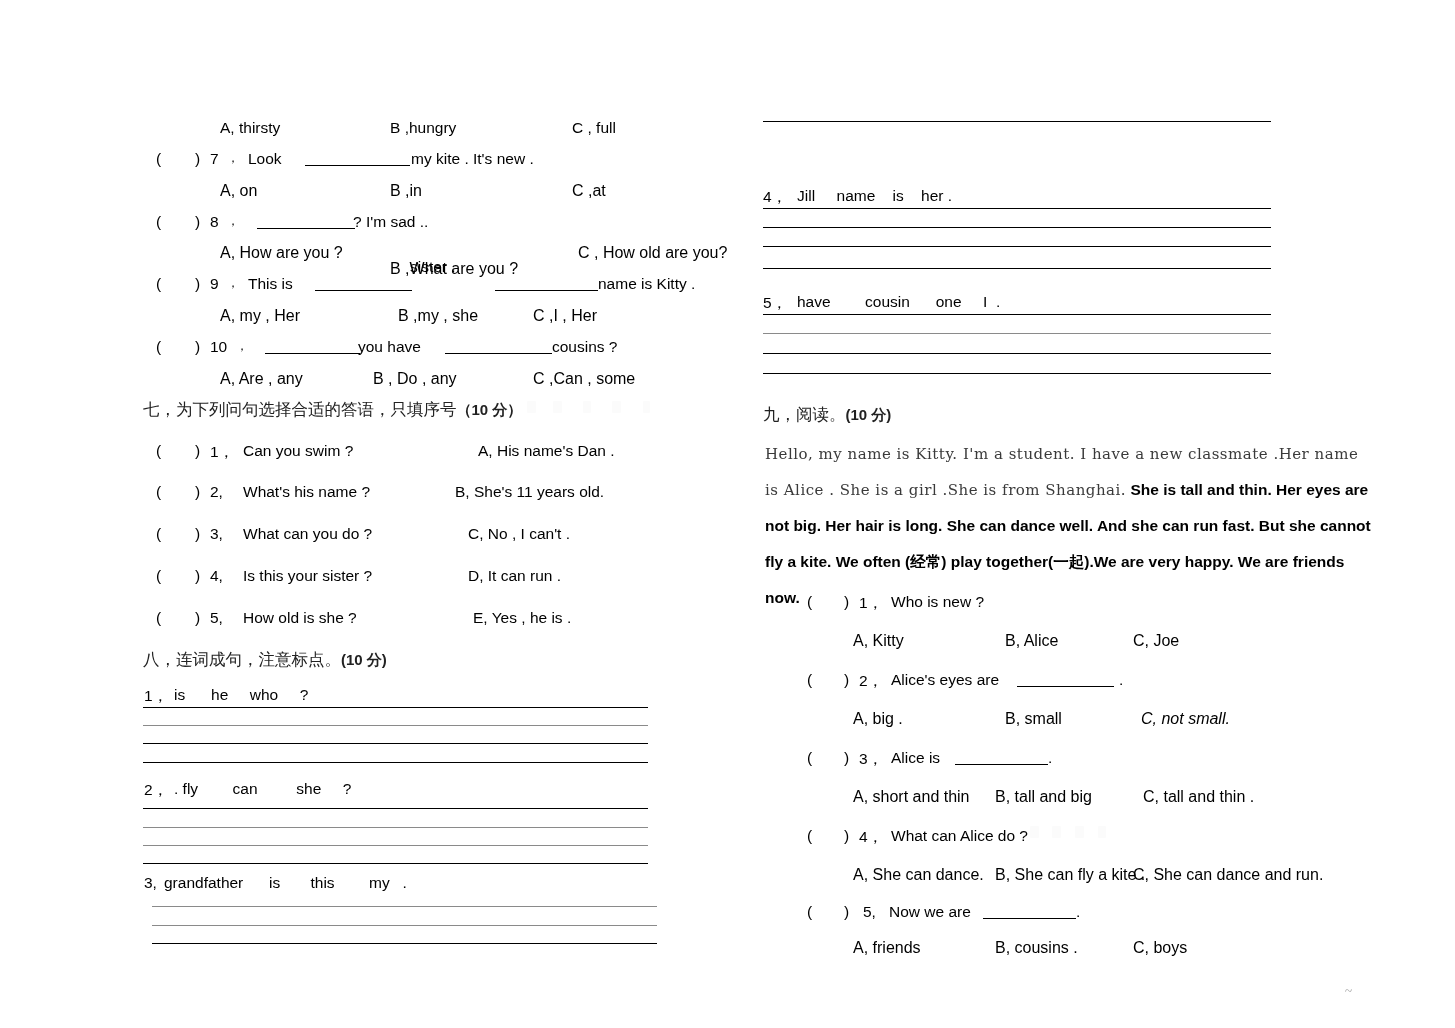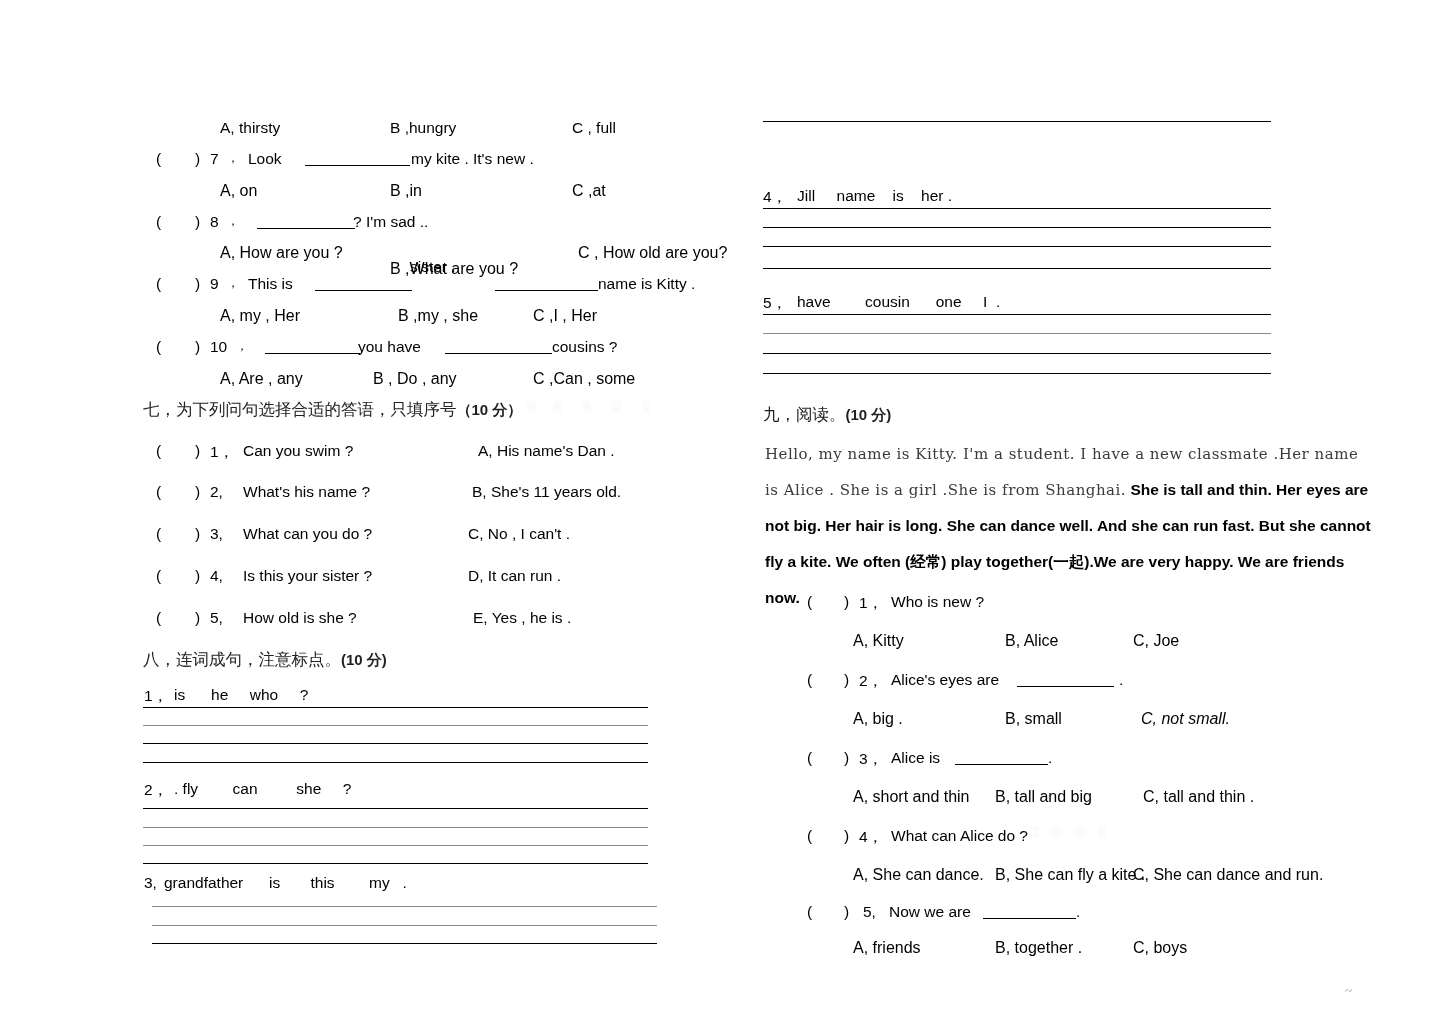--- a/index.html
+++ b/index.html
@@ -188,21 +188,21 @@
     <span class="paren" style="top:409px;left:8px;">(</span>
     <span class="paren" style="top:409px;left:47px;">)</span>
     <span class="qnum" style="top:409px;left:62px;">1，</span>
     <span class="qtext" style="top:409px;left:95px;">Can you swim ?</span>
     <span class="ans" style="top:409px;left:330px;">A, His name's Dan .</span>
 
     <span class="paren" style="top:450px;left:8px;">(</span>
     <span class="paren" style="top:450px;left:47px;">)</span>
     <span class="qnum" style="top:450px;left:62px;">2,</span>
     <span class="qtext" style="top:450px;left:95px;">What's his name ?</span>
-    <span class="ans" style="top:450px;left:324px;">B, She's 11 years old.</span>
+    <span class="ans" style="top:450px;left:307px;">B, She's 11 years old.</span>
 
     <span class="paren" style="top:492px;left:8px;">(</span>
     <span class="paren" style="top:492px;left:47px;">)</span>
     <span class="qnum" style="top:492px;left:62px;">3,</span>
     <span class="qtext" style="top:492px;left:95px;">What can you do ?</span>
     <span class="ans" style="top:492px;left:320px;">C, No , I can't .</span>
 
     <span class="paren" style="top:534px;left:8px;">(</span>
     <span class="paren" style="top:534px;left:47px;">)</span>
     <span class="qnum" style="top:534px;left:62px;">4,</span>
@@ -302,21 +302,21 @@
     <span class="opt" style="top:833px;left:232px;">B, She can fly a kite .</span>
     <span class="opt" style="top:833px;left:370px;">C, She can dance and run.</span>
 
     <span class="paren" style="top:870px;left:44px;">(</span>
     <span class="paren" style="top:870px;left:81px;">)</span>
     <span class="qnum" style="top:870px;left:100px;">5,</span>
     <span class="qtext" style="top:870px;left:126px;">Now we are</span>
     <span class="blank" style="position:absolute;top:870px;left:218px;width:93px;"></span>
     <span class="qtext" style="top:870px;left:313px;">.</span>
     <span class="opt" style="top:906px;left:90px;">A, friends</span>
-    <span class="opt" style="top:906px;left:232px;">B, together .</span>
+    <span class="opt" style="top:906px;left:232px;">B, cousins .</span>
     <span class="opt" style="top:906px;left:370px;">C, boys</span>
   </div>
 
   <div class="speck" style="left:527px;top:368px;width:9px;height:12px;"></div>
   <div class="speck" style="left:553px;top:368px;width:9px;height:12px;"></div>
   <div class="speck" style="left:583px;top:368px;width:8px;height:12px;"></div>
   <div class="speck" style="left:612px;top:368px;width:9px;height:12px;"></div>
   <div class="speck" style="left:643px;top:368px;width:7px;height:12px;"></div>
   <div class="speck" style="left:1030px;top:793px;width:9px;height:12px;"></div>
   <div class="speck" style="left:1052px;top:793px;width:9px;height:12px;"></div>

